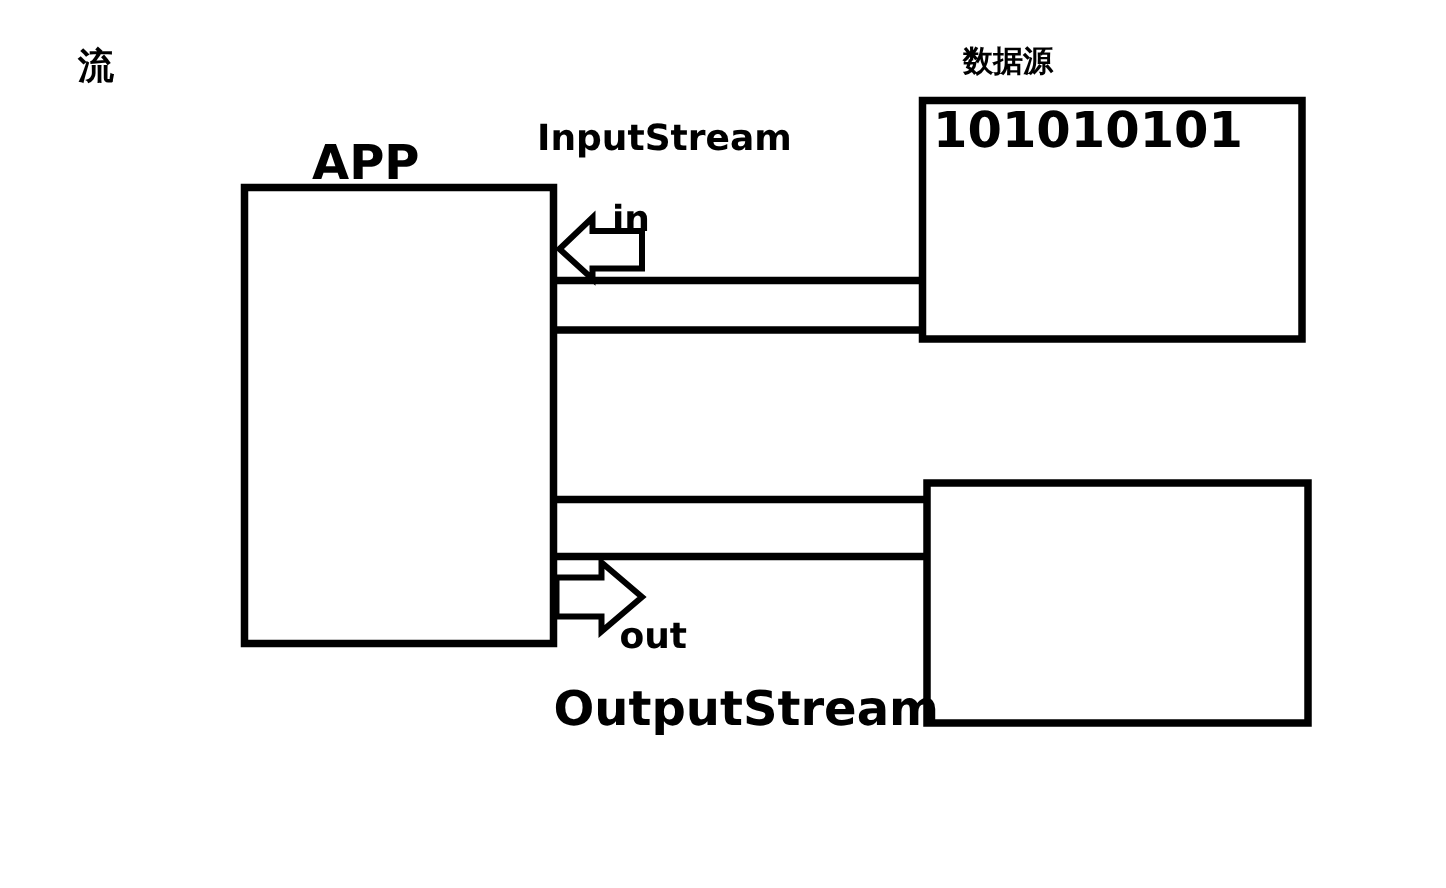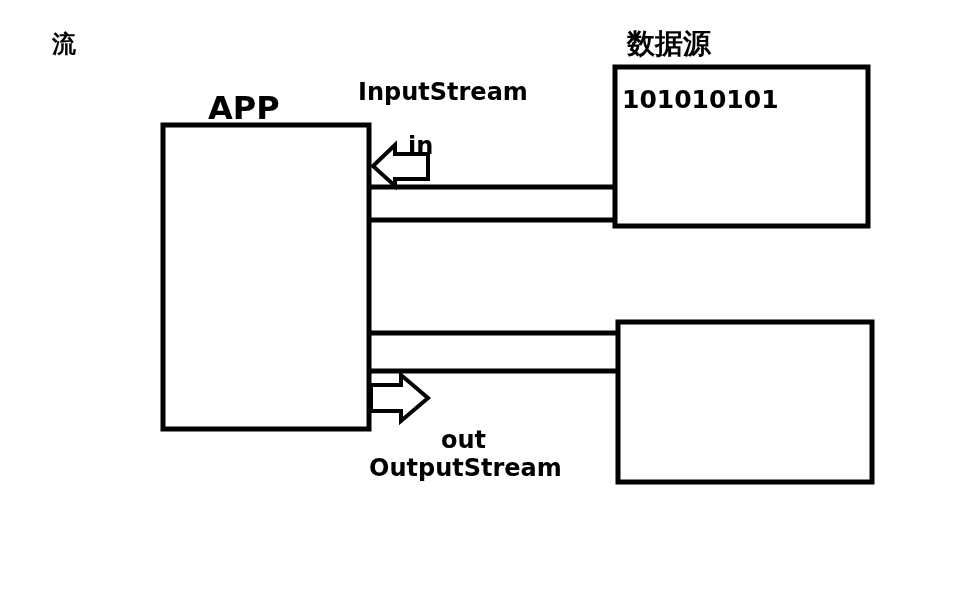--- a/index.html
+++ b/index.html
@@ -23,26 +23,26 @@
     }
     .lbl {
       position: absolute;
       font-weight: bold;
       color: #000000;
       white-space: nowrap;
       line-height: 1;
     }
     .lbl-title { left: 52px; top: 32px; font-size: 24px; }
     .lbl-app { left: 208px; top: 92px; font-size: 32px; }
-    .lbl-source { left: 627px; top: 30px; font-size: 28px; }
-    .lbl-bits { left: 622px; top: 87px; font-size: 25px; }
+    .lbl-source { left: 642px; top: 30px; font-size: 20px; }
+    .lbl-bits { left: 622px; top: 70px; font-size: 33px; }
     .lbl-inputstream { left: 358px; top: 80px; font-size: 24px; }
     .lbl-in { left: 408px; top: 134px; font-size: 24px; }
-    .lbl-out { left: 413px; top: 428px; font-size: 24px; margin-left: 28px; }
-    .lbl-outputstream { left: 369px; top: 456px; font-size: 24px; }
+    .lbl-out { left: 413px; top: 412px; font-size: 24px; }
+    .lbl-outputstream { left: 369px; top: 456px; font-size: 32px; }
   </style>
 </head>
 <body>
 
 <svg id="diagram" viewBox="0 0 964 592" xmlns="http://www.w3.org/2000/svg">
 
   <rect x="163" y="125" width="206" height="304" fill="#ffffff" stroke="#000000" stroke-width="5"></rect>
 
   <rect x="615" y="67" width="253" height="159" fill="#ffffff" stroke="#000000" stroke-width="5"></rect>
 

